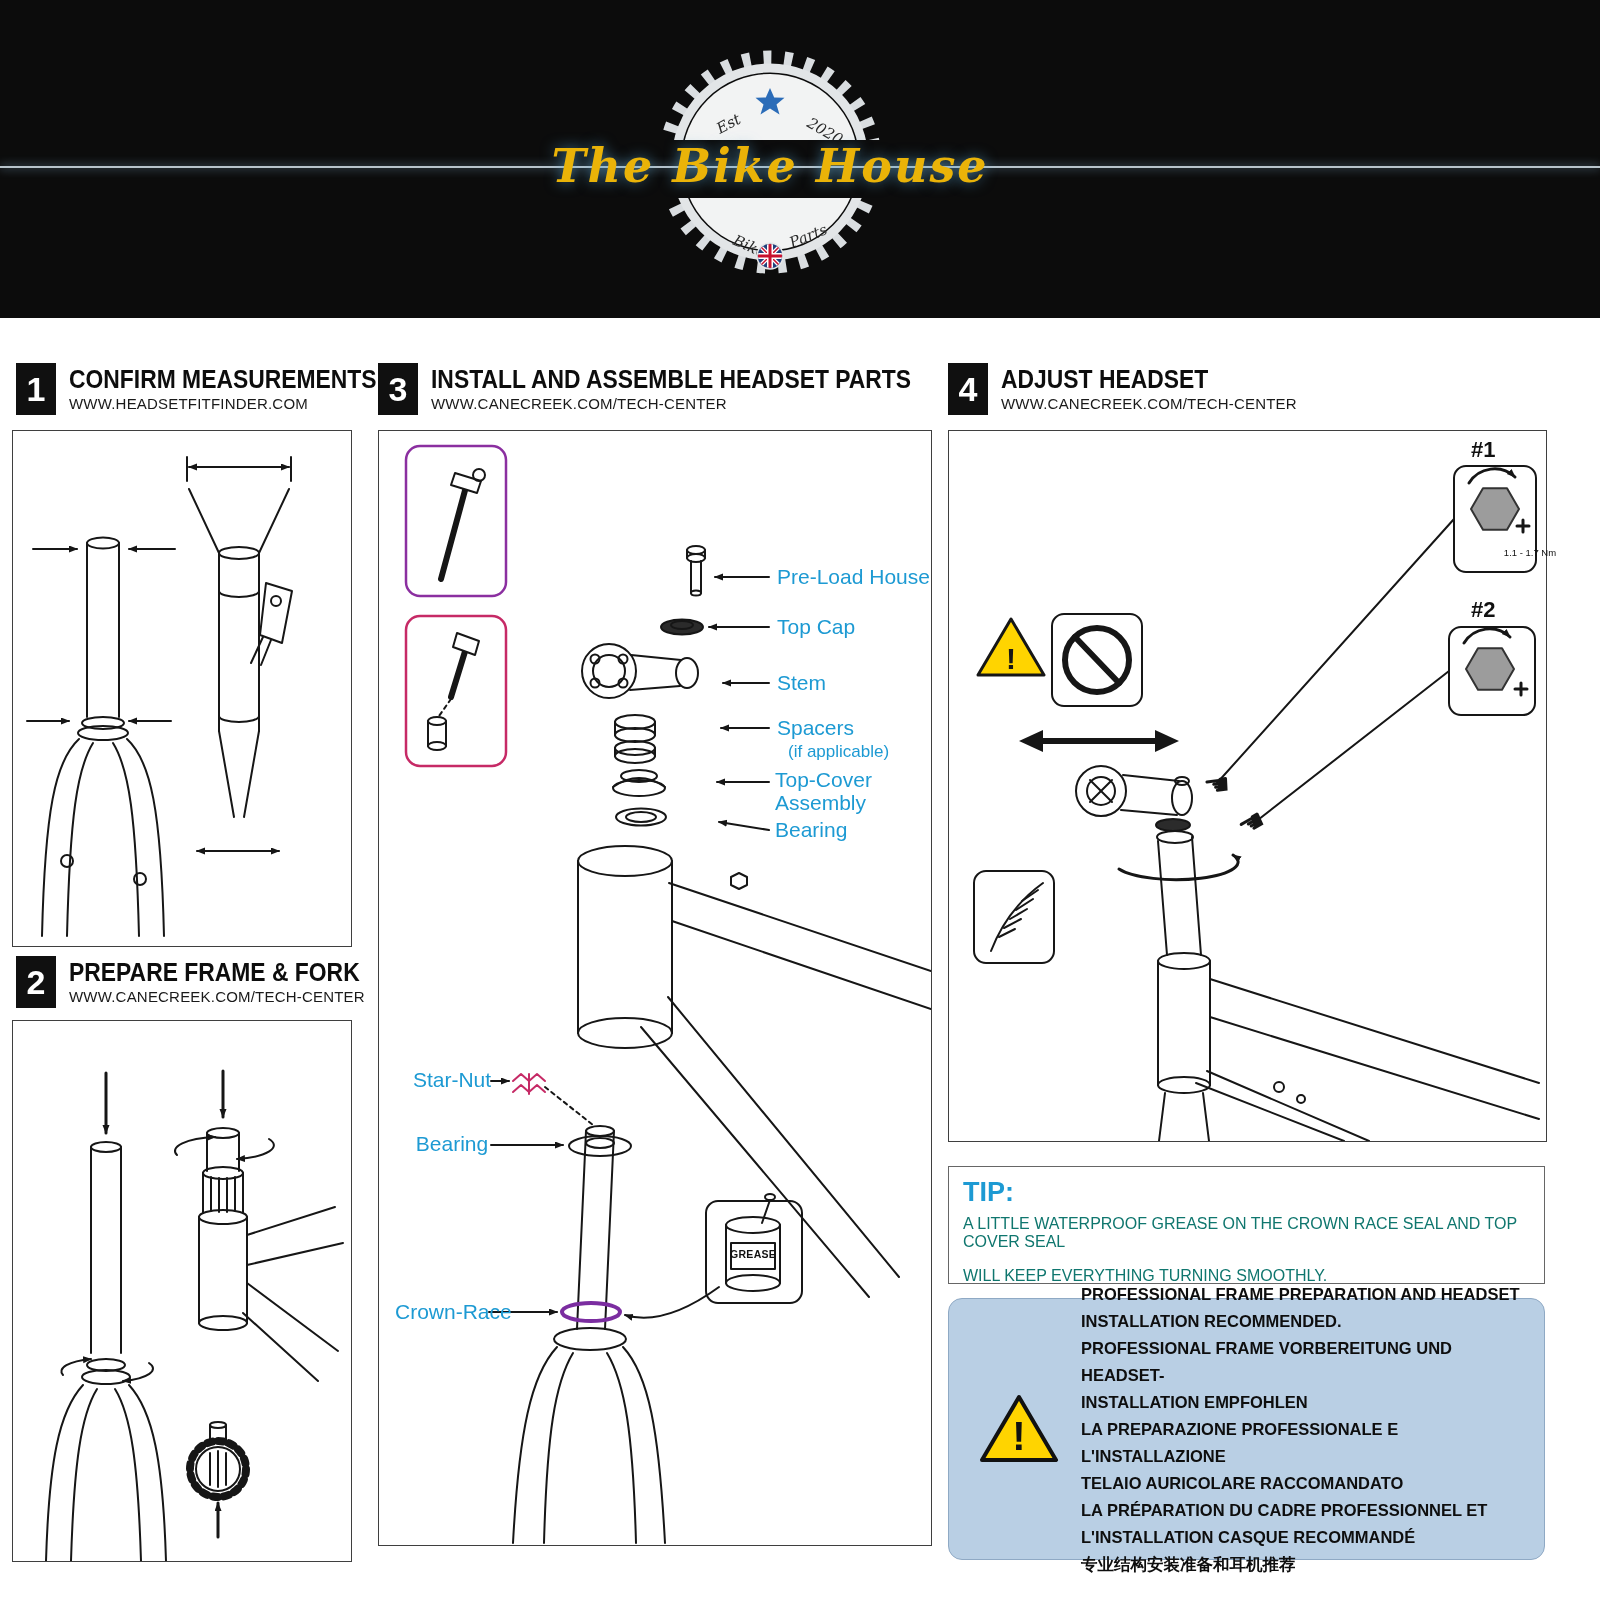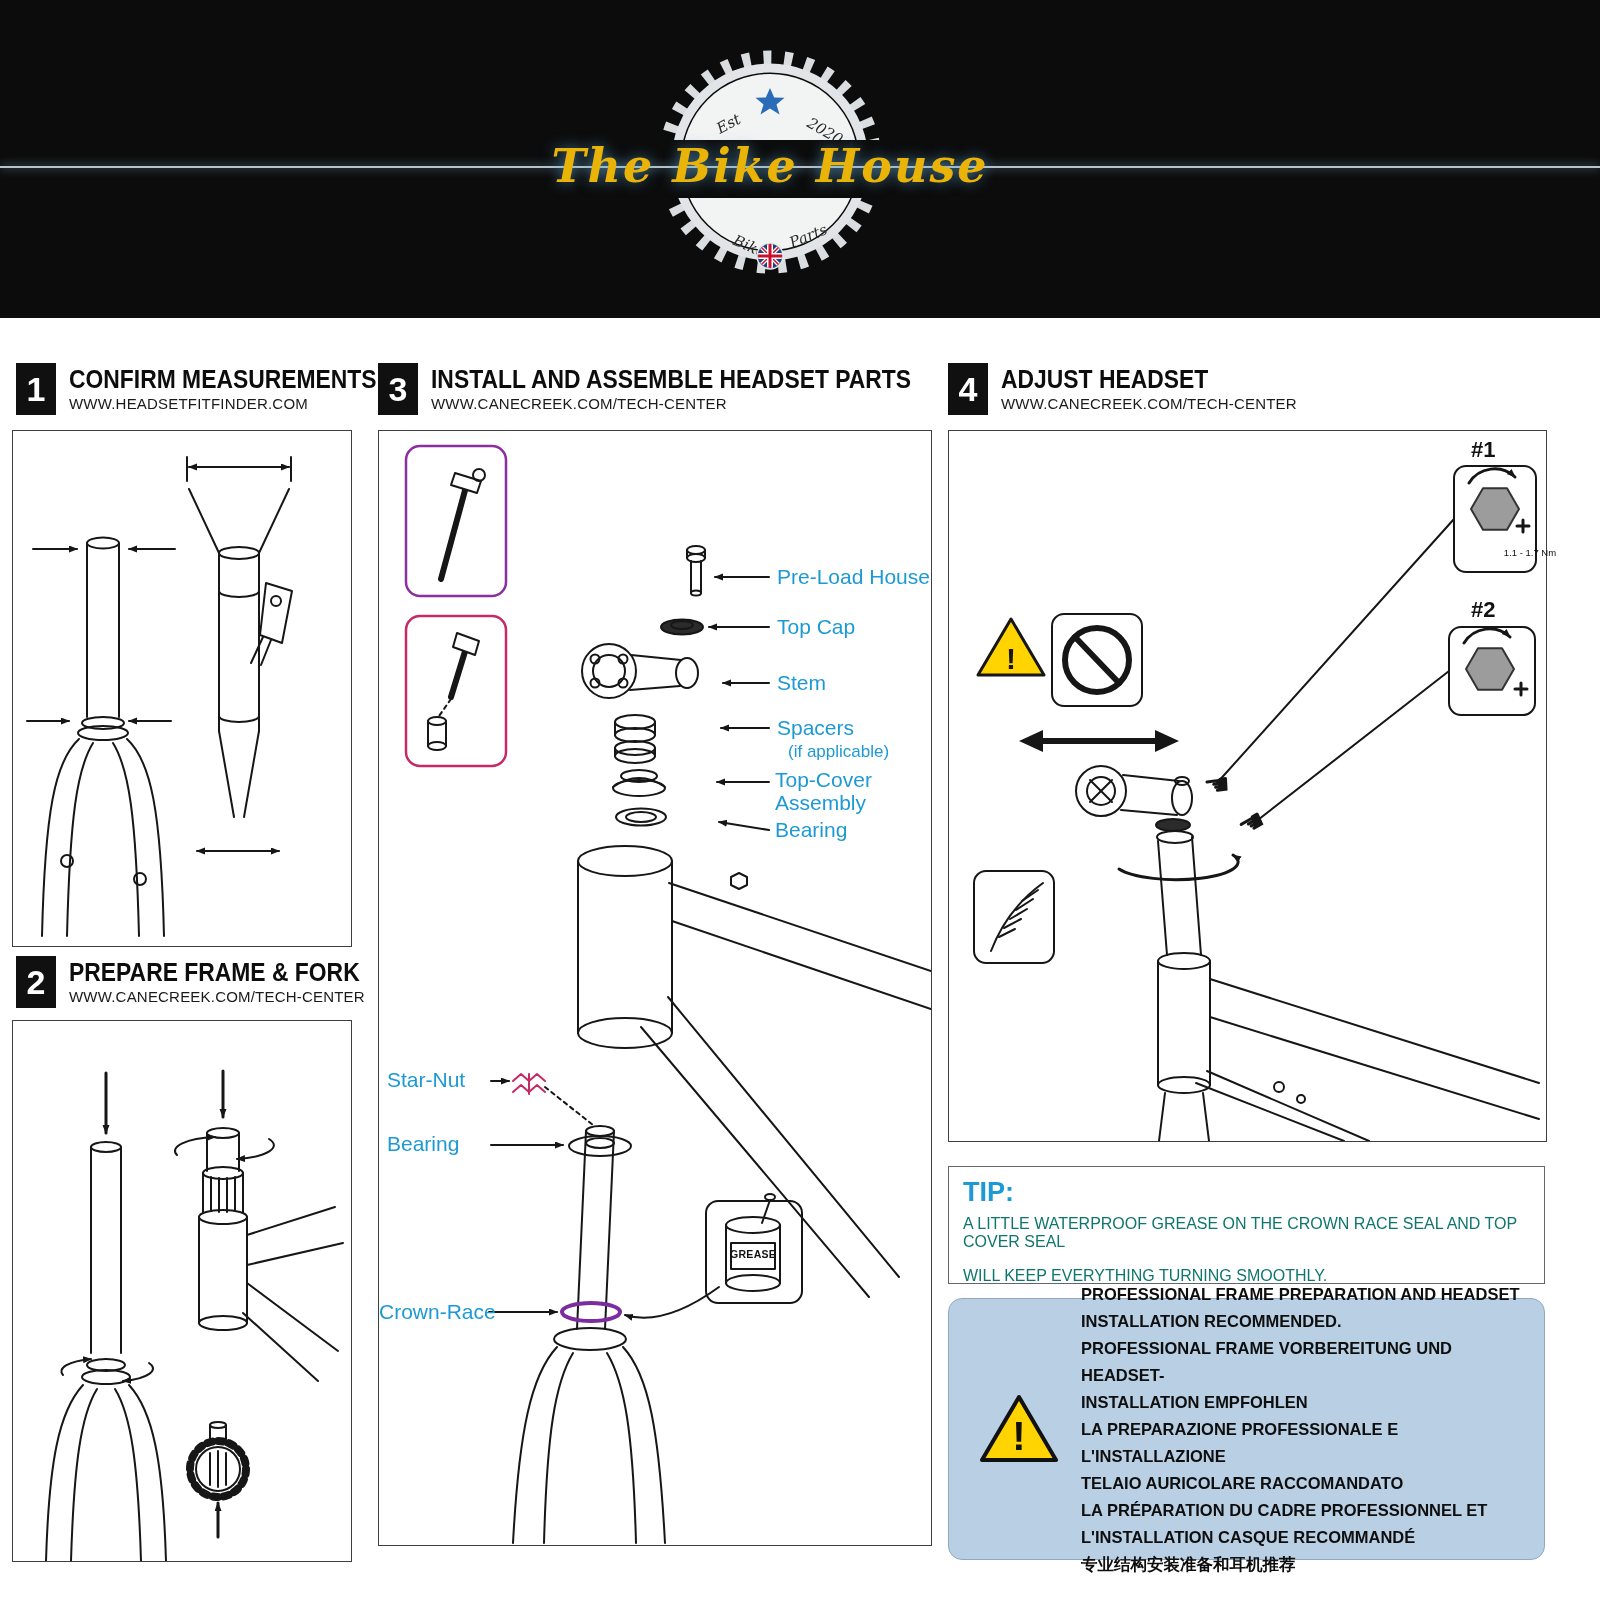--- a/index.html
+++ b/index.html
@@ -50,21 +50,21 @@
   .art .pbox{stroke:#8b2fa0;stroke-width:2.5;}
   .art .rbox{stroke:#c62a66;stroke-width:2.5;}
   .art .dash{stroke-dasharray:4 4;}
   .art .teeth{stroke-dasharray:5 6;stroke-width:8;}
   .art text{fill:#161616;stroke:none;font-family:"Liberation Sans",sans-serif;}
   .art .hand{font-size:30px;fill:#161616;stroke:none;font-family:"DejaVu Sans",sans-serif;}
   .art .bang{font-size:30px;font-weight:bold;text-anchor:middle;}
 
   .lbl{position:absolute;color:#1d9ad3;font-size:21px;line-height:23px;white-space:nowrap;}
   .lbl.small{font-size:17px;}
-  .lbl.right{text-align:left;white-space:nowrap;}
+  .lbl.right{text-align:center;white-space:nowrap;margin-left:16px;}
   .grease{position:absolute;left:351px;top:817px;width:46px;text-align:center;
           font-size:10.5px;font-weight:700;letter-spacing:.3px;color:#111;}
   .toolnum{position:absolute;font-size:22px;font-weight:700;color:#111;}
   .torque{position:absolute;left:505px;top:116px;width:82px;text-align:center;
           font-size:9.5px;font-weight:400;color:#111;padding-left:35px;}
 
   
   .tipbox{position:absolute;left:948px;top:1166px;width:597px;height:118px;
           border:1.5px solid #666;background:#fff;box-sizing:border-box;padding:10px 14px;}
   .tip-title{color:#1d9ad3;font-size:27px;font-weight:800;}

